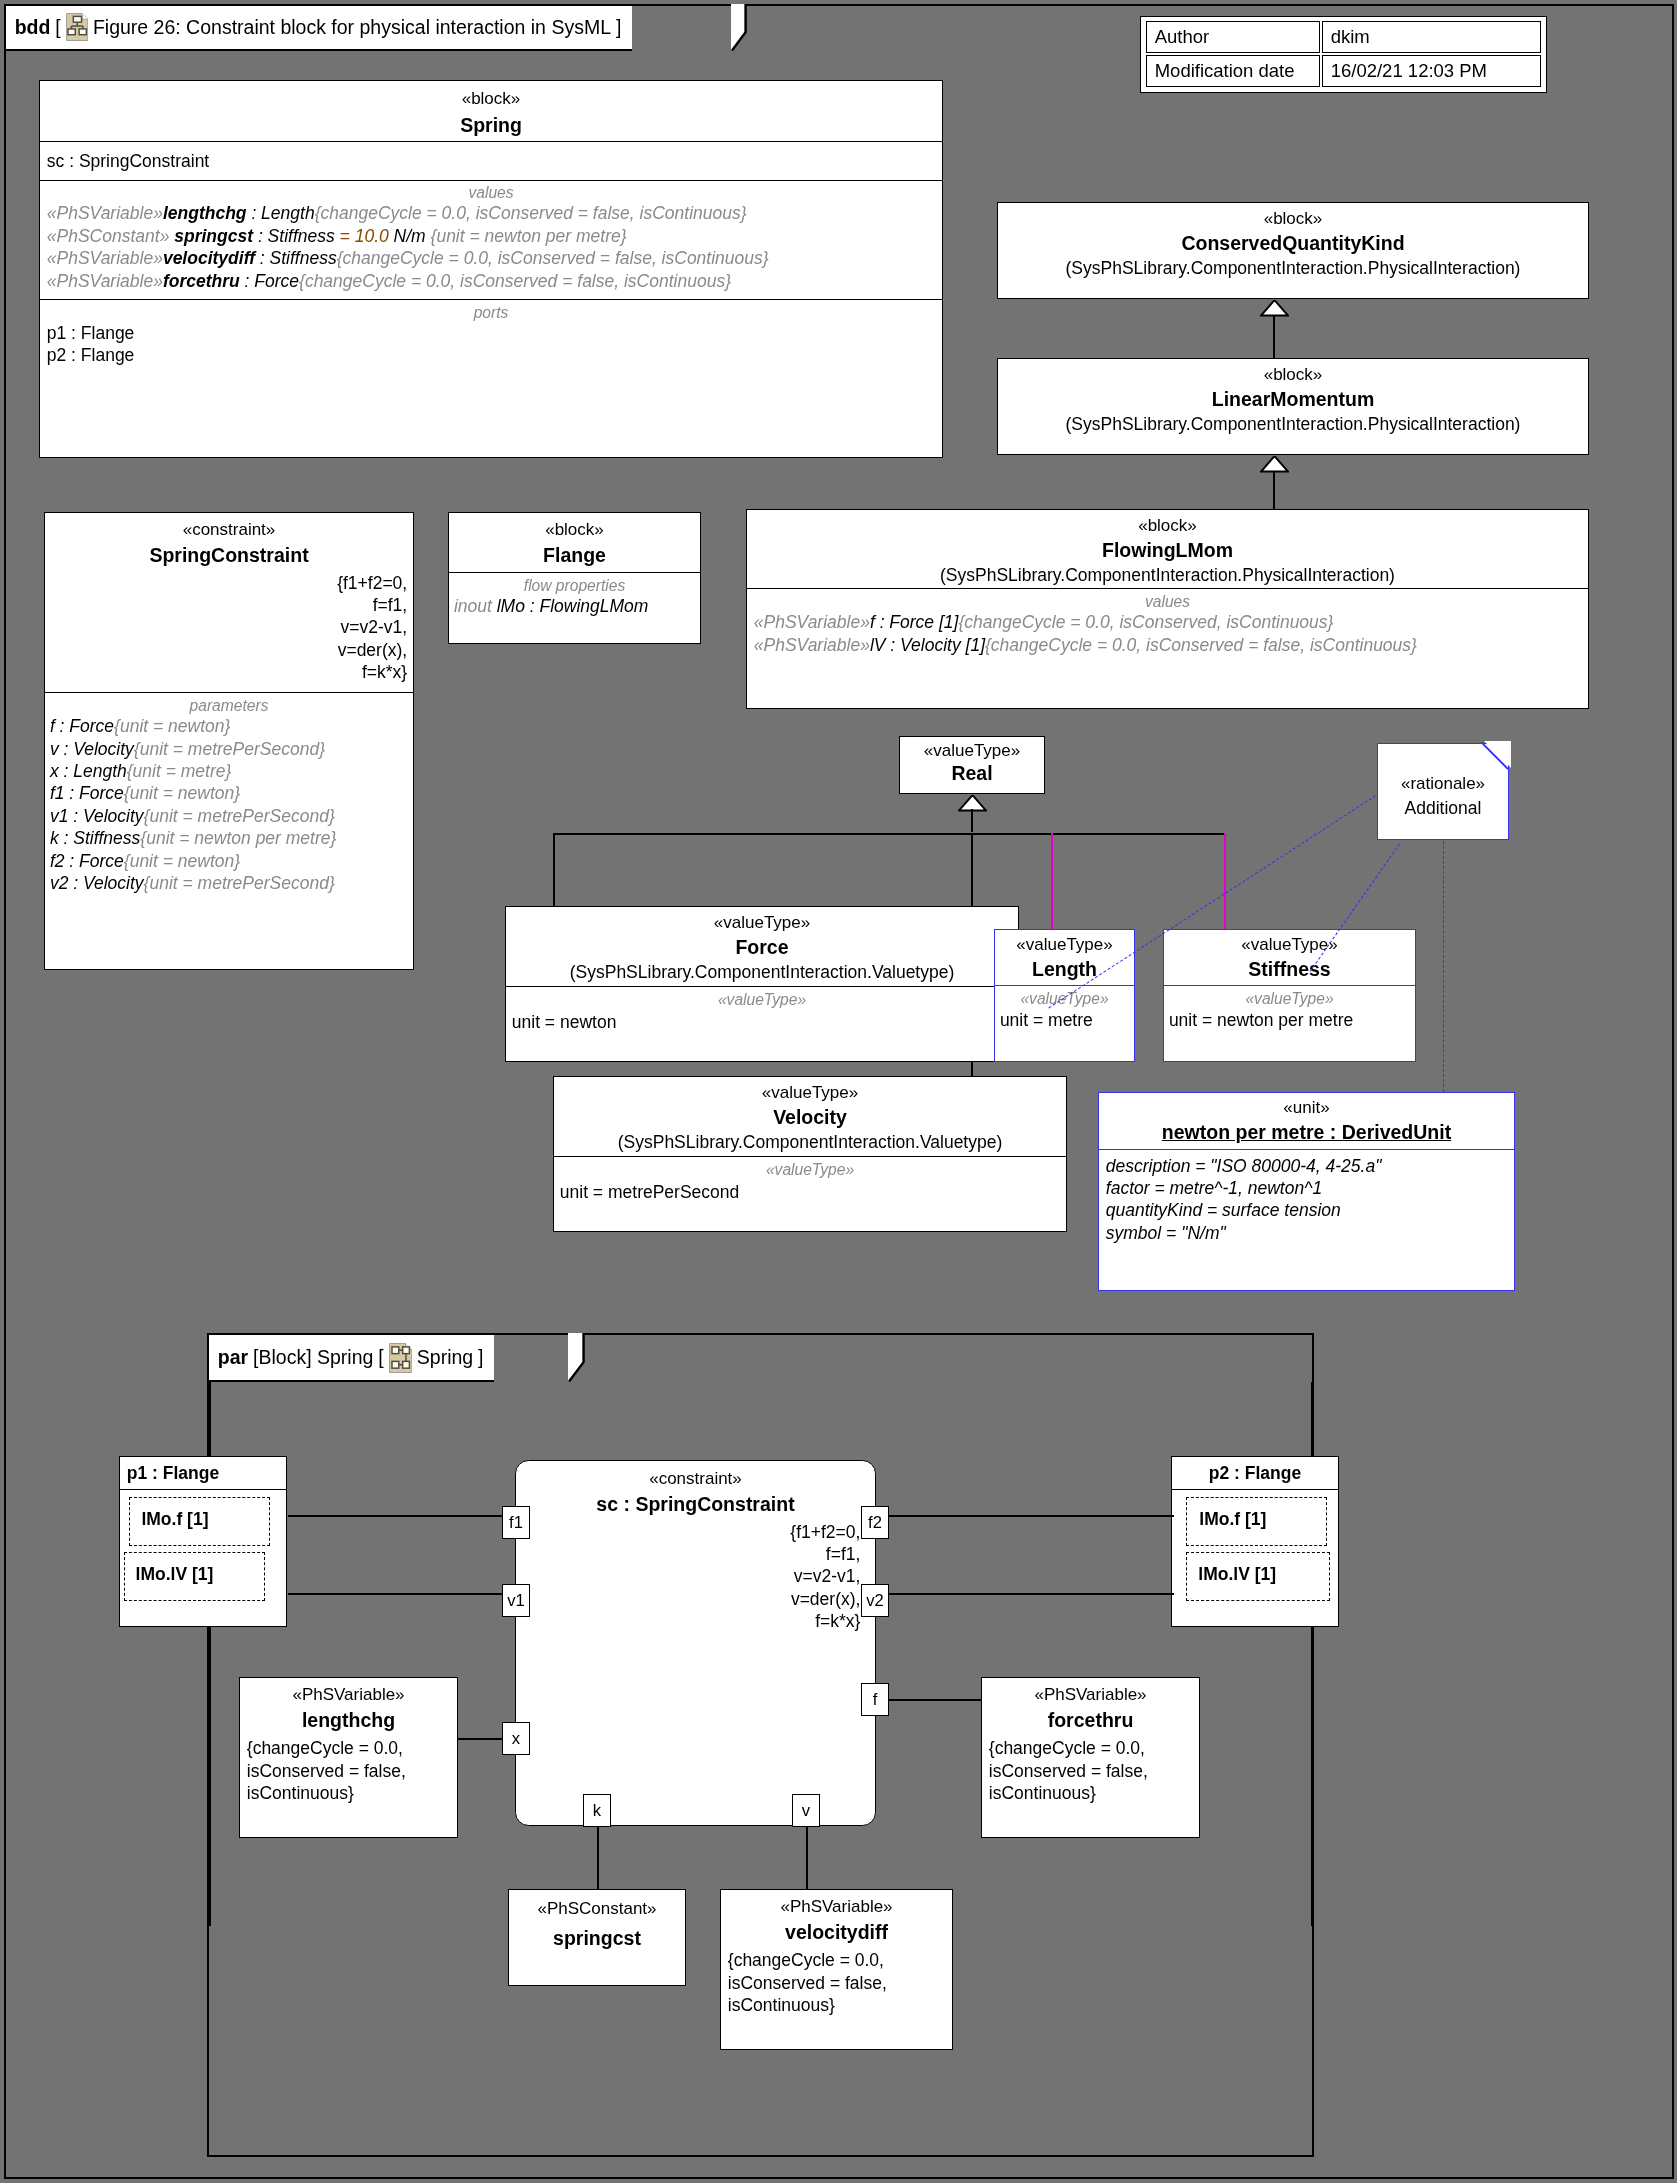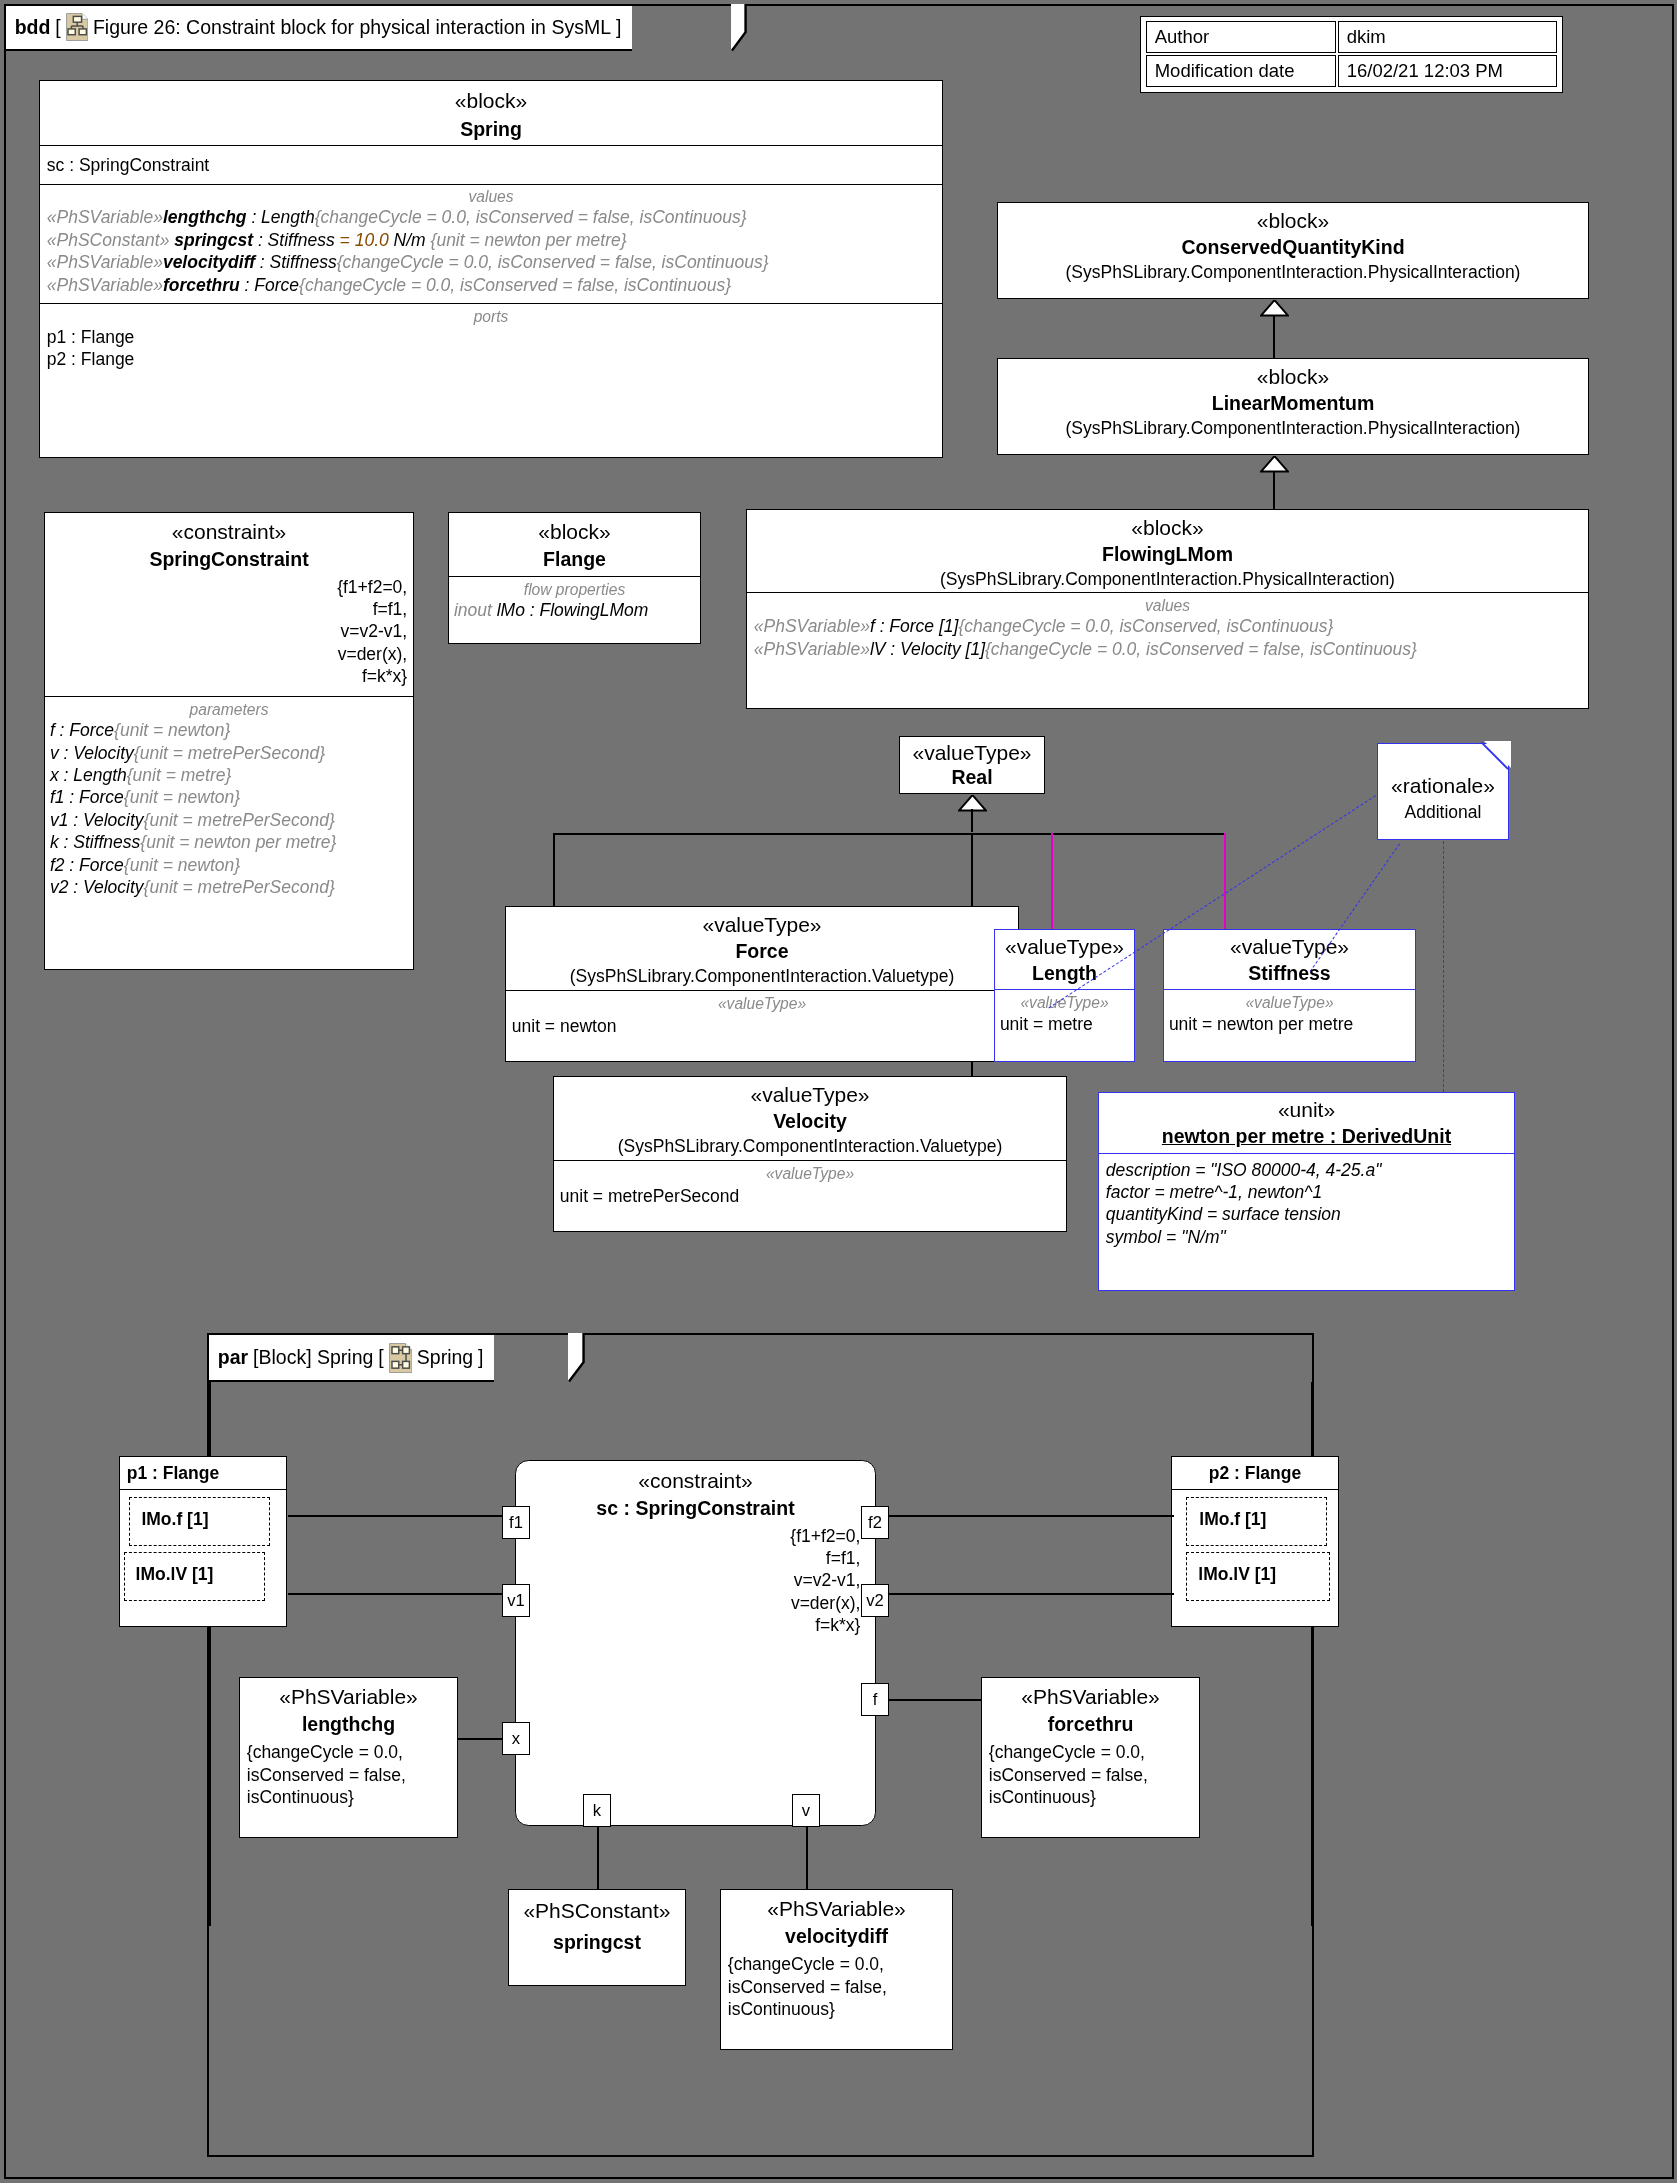--- a/index.html
+++ b/index.html
@@ -20,21 +20,21 @@
   .box.blue { border-color:#3333ee; }
   .sec { border-top:1.5px solid #000; }
   .sec.blue { border-top-color:#3333ee; }
   .ctr  { text-align:center; }
   .bold { font-weight:bold; }
   .gray { color:#8a8a8a; }
   .pad  { padding:3.9px 5.8px; }
   .nowrapx { white-space:nowrap;font-style:italic; }
 
   .cmp-name { font-size:19.5px; font-weight:bold; }
-  .stereo   { font-size:21px; }
+  .stereo   { font-size:17px; }
   .qual     { font-size:17.5px; }
   .body-txt { font-size:17.5px; line-height:1.28; }
   .small-it { font-size:15.6px; font-style:italic; color:#8a8a8a; }
 
   
   .frame { position:absolute; border:2.4px solid #000; background:transparent; }
   .frame-tab {
     position:absolute; border:2.4px solid #000; border-right:none;
     background:#fff; display:flex; align-items:center; gap:4.9px;
     padding:0 10.7px 0 8.8px;
@@ -102,21 +102,21 @@
 
   <svg style="position:absolute;left:731px;top:3.9px;" width="34" height="49" viewBox="0 0 70 101">
     <path d="M0,0 L30,0 L30,60 L0,96 Z" fill="#fff" stroke="none"></path>
     <path d="M30,0 L30,58 L2,96" fill="none" stroke="#000" stroke-width="5"></path>
   </svg>
 
   <div class="meta" style="left:1140px; top:15.6px;">
     <table>
       <tbody>
           <tr>
-        <td style="width:190px;">Author</td>
+        <td style="width:174px;">Author</td>
         <td style="width:219px;">dkim</td>
       </tr>
       <tr>
         <td>Modification date</td>
         <td>16/02/21 12:03 PM</td>
       </tr>
     </tbody>
       </table>
   </div>
 

